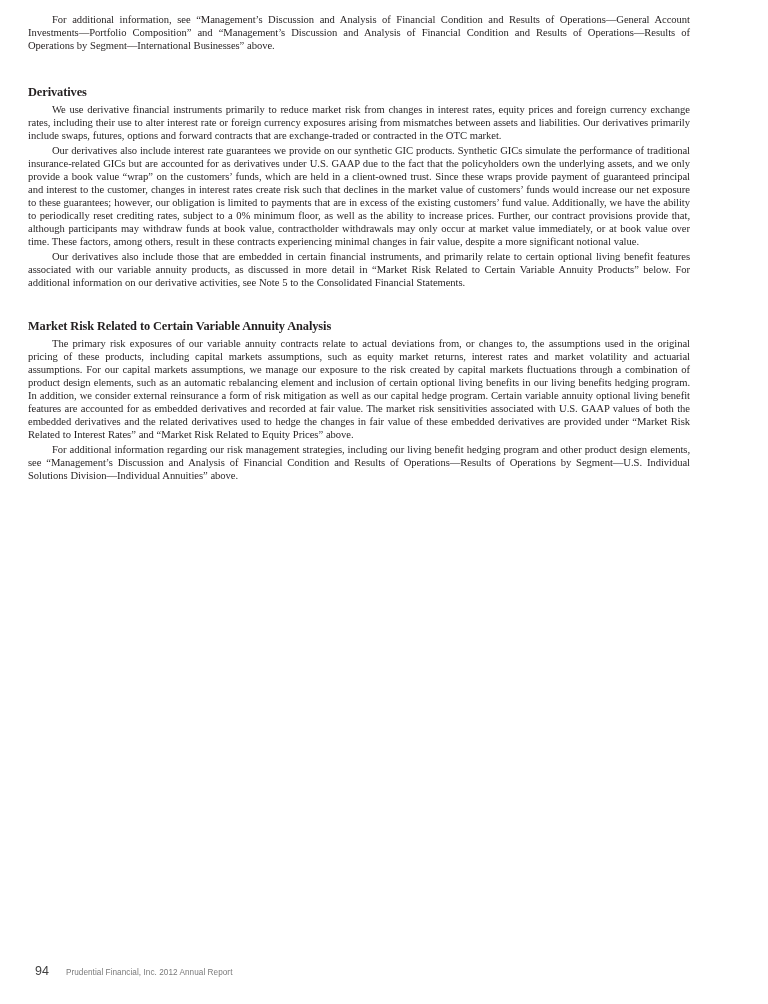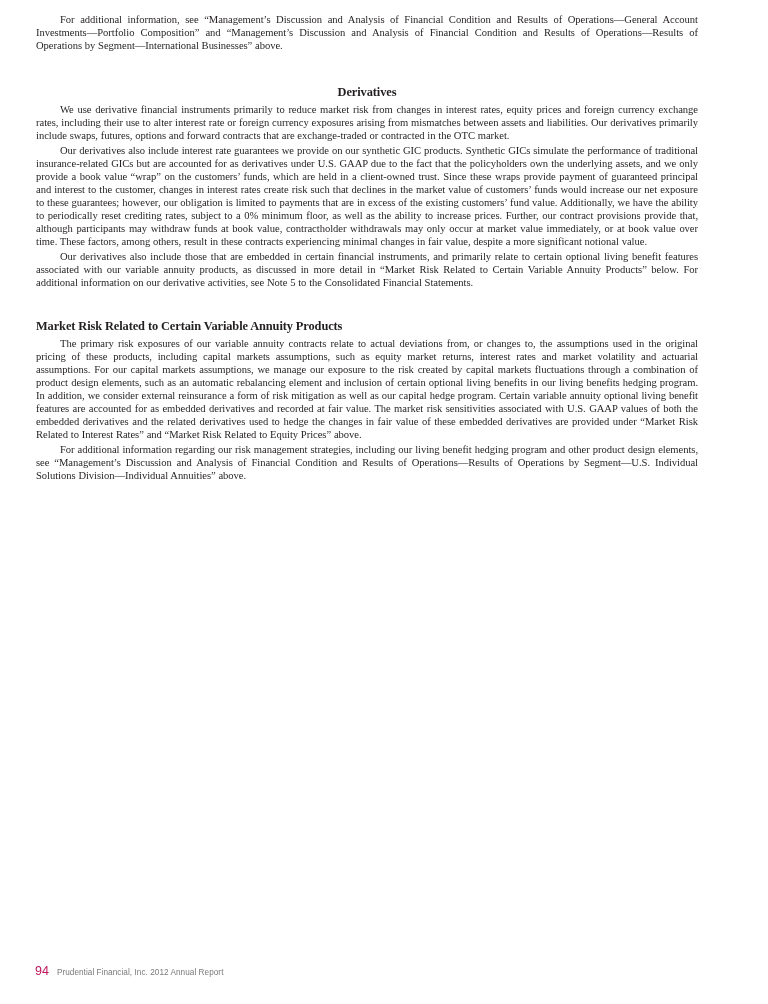--- a/index.html
+++ b/index.html
@@ -10,21 +10,21 @@
     body {
       width: 768px;
       height: 1004px;
       position: relative;
       overflow: hidden;
       font-family: "Liberation Serif", "DejaVu Serif", serif;
       color: #231f20;
     }
     .page {
       position: absolute;
-      left: 36px;
+      left: 28px;
       top: 13px;
       width: 662px;
     }
     p.para {
       margin: 0;
       font-size: 10.6px;
       line-height: 13px;
       text-align: justify;
       text-indent: 24px;
       letter-spacing: -0.05px;
@@ -32,35 +32,35 @@
     }
     p.para + p.para { margin-top: 2px; }
     h2.section-heading {
       margin: 0;
       font-size: 12.4px;
       font-weight: bold;
       line-height: 15px;
       letter-spacing: -0.1px;
     }
     .sec1 { margin-top: 33px; }
-    .sec1 h2.section-heading { margin-bottom: 3px; text-align: center; }
+    .sec1 h2.section-heading { margin-bottom: 3px; }
     .sec2 { margin-top: 30px; }
     .sec2 h2.section-heading { margin-bottom: 3px; }
     .footer {
       position: absolute;
       left: 35px;
       top: 964px;
       display: flex;
       align-items: baseline;
       font-family: "Liberation Sans", "DejaVu Sans", sans-serif;
     }
     .footer .page-num {
       font-size: 12.5px;
-      color: #be185d;
-      margin-right: 8px;
+      color: #404040;
+      margin-right: 17px;
     }
     .footer .report-title {
       font-size: 8.2px;
       color: #7a7a7a;
       letter-spacing: 0.05px;
     }
   </style>
 </head>
 <body>
 
@@ -69,21 +69,21 @@
   <p class="para">For additional information, see “Management’s Discussion and Analysis of Financial Condition and Results of Operations—General Account Investments—Portfolio Composition” and “Management’s Discussion and Analysis of Financial Condition and Results of Operations—Results of Operations by Segment—International Businesses” above.</p>
 
   <section class="sec1">
     <h2 class="section-heading">Derivatives</h2>
     <p class="para">We use derivative financial instruments primarily to reduce market risk from changes in interest rates, equity prices and foreign currency exchange rates, including their use to alter interest rate or foreign currency exposures arising from mismatches between assets and liabilities. Our derivatives primarily include swaps, futures, options and forward contracts that are exchange-traded or contracted in the OTC market.</p>
     <p class="para">Our derivatives also include interest rate guarantees we provide on our synthetic GIC products. Synthetic GICs simulate the performance of traditional insurance-related GICs but are accounted for as derivatives under U.S. GAAP due to the fact that the policyholders own the underlying assets, and we only provide a book value “wrap” on the customers’ funds, which are held in a client-owned trust. Since these wraps provide payment of guaranteed principal and interest to the customer, changes in interest rates create risk such that declines in the market value of customers’ funds would increase our net exposure to these guarantees; however, our obligation is limited to payments that are in excess of the existing customers’ fund value. Additionally, we have the ability to periodically reset crediting rates, subject to a 0% minimum floor, as well as the ability to increase prices. Further, our contract provisions provide that, although participants may withdraw funds at book value, contractholder withdrawals may only occur at market value immediately, or at book value over time. These factors, among others, result in these contracts experiencing minimal changes in fair value, despite a more significant notional value.</p>
     <p class="para">Our derivatives also include those that are embedded in certain financial instruments, and primarily relate to certain optional living benefit features associated with our variable annuity products, as discussed in more detail in “Market Risk Related to Certain Variable Annuity Products” below. For additional information on our derivative activities, see Note 5 to the Consolidated Financial Statements.</p>
   </section>
 
   <section class="sec2">
-    <h2 class="section-heading">Market Risk Related to Certain Variable Annuity Products</h2>
+    <h2 class="section-heading">Market Risk Related to Certain Variable Annuity Analysis</h2>
     <p class="para">The primary risk exposures of our variable annuity contracts relate to actual deviations from, or changes to, the assumptions used in the original pricing of these products, including capital markets assumptions, such as equity market returns, interest rates and market volatility and actuarial assumptions. For our capital markets assumptions, we manage our exposure to the risk created by capital markets fluctuations through a combination of product design elements, such as an automatic rebalancing element and inclusion of certain optional living benefits in our living benefits hedging program. In addition, we consider external reinsurance a form of risk mitigation as well as our capital hedge program. Certain variable annuity optional living benefit features are accounted for as embedded derivatives and recorded at fair value. The market risk sensitivities associated with U.S. GAAP values of both the embedded derivatives and the related derivatives used to hedge the changes in fair value of these embedded derivatives are provided under “Market Risk Related to Interest Rates” and “Market Risk Related to Equity Prices” above.</p>
     <p class="para">For additional information regarding our risk management strategies, including our living benefit hedging program and other product design elements, see “Management’s Discussion and Analysis of Financial Condition and Results of Operations—Results of Operations by Segment—U.S. Individual Solutions Division—Individual Annuities” above.</p>
   </section>
 
 </div>
 
 <div class="footer">
   <span class="page-num">94</span>
   <span class="report-title">Prudential Financial, Inc. 2012 Annual Report</span>
 </div>

